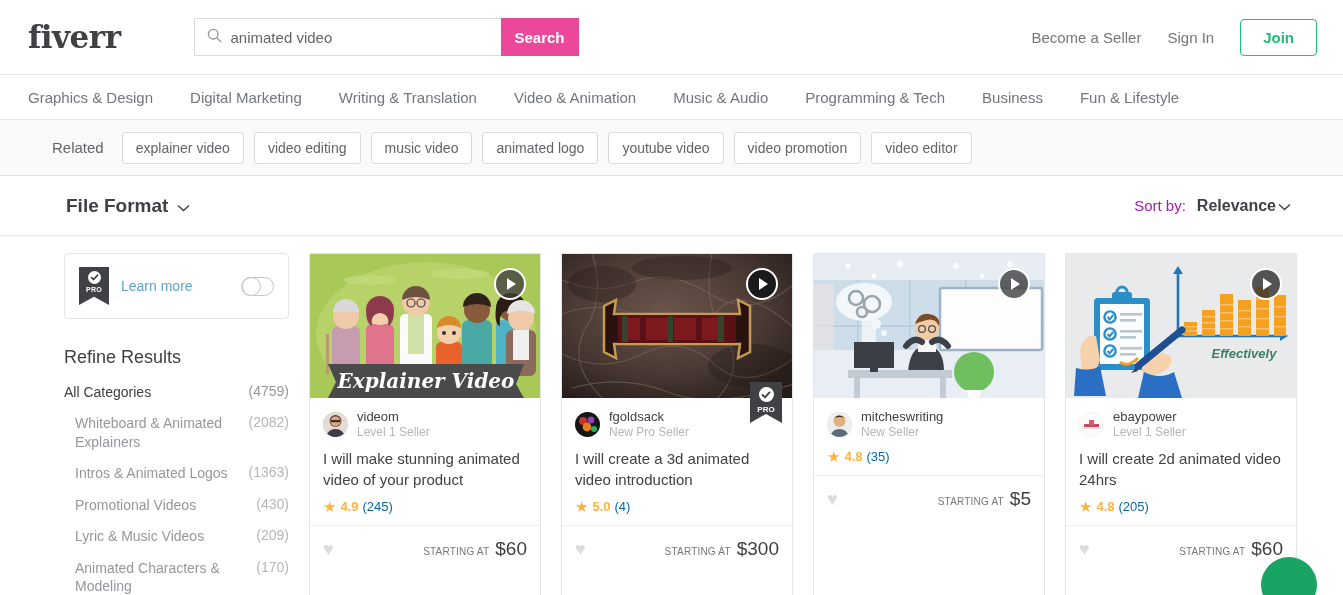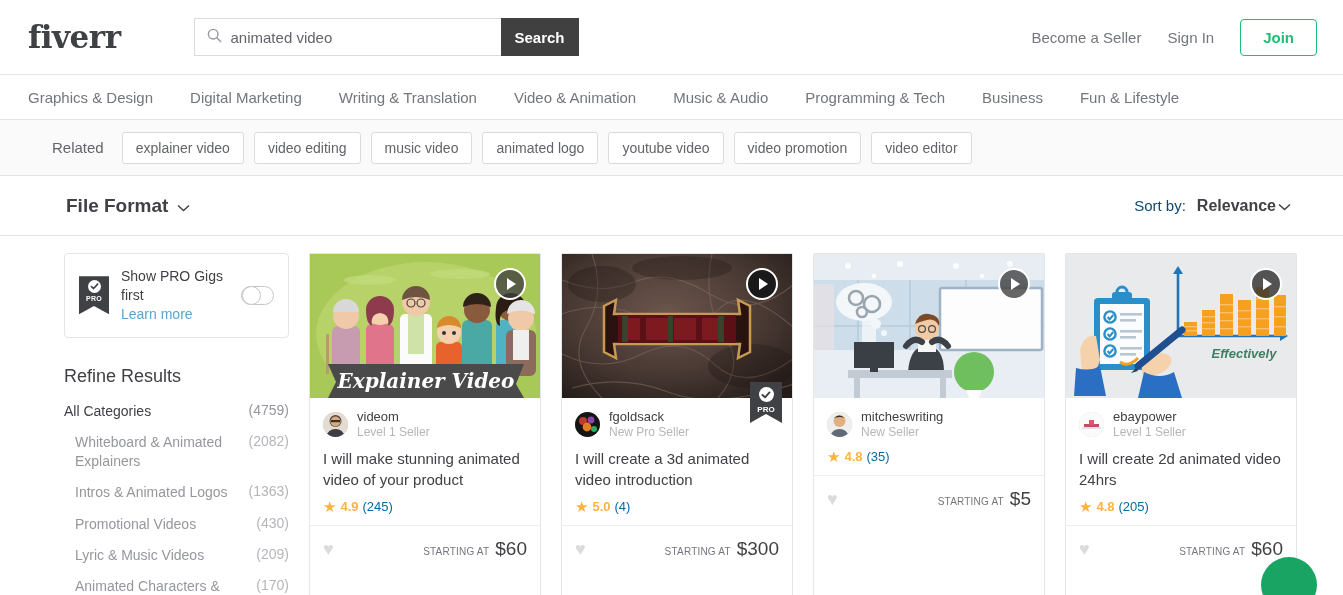--- a/index.html
+++ b/index.html
@@ -52,21 +52,21 @@
     outline: none;
     font-family: "Liberation Sans", sans-serif;
     font-size: 15px;
     color: #62646a;
     width: 100%;
     background: transparent;
   }
   .search-input::placeholder { color: #95979d; }
   .search-btn {
     width: 78px;
-    background: #404040;
+    background: #ec4899;
     color: #fff;
     border: none;
     font-family: "Liberation Sans", sans-serif;
     font-weight: 700;
     font-size: 15px;
     cursor: pointer;
   }
   .header-right {
     margin-left: auto;
     display: flex;
@@ -156,21 +156,21 @@
     align-items: center;
     gap: 9px;
     cursor: pointer;
   }
   .sortby {
     margin-left: auto;
     display: flex;
     align-items: center;
     gap: 11px;
   }
-  .sortby-label { font-size: 15px; color: #0c4a6e; }
+  .sortby-label { font-size: 15px; color: #a21caf; }
   .sortby-value {
     font-size: 16px;
     font-weight: 700;
     color: #404145;
     display: flex;
     align-items: center;
     gap: 2px;
     cursor: pointer;
   }
   .chev { display: block; }
@@ -477,21 +477,20 @@
     <div class="pro-card">
       <div class="pro-badge">
         <span class="chk">
           <svg width="9" height="9" viewBox="0 0 10 10">
               <path d="M1.5 5 L4 7.3 L8.5 2.4" fill="none" stroke="#404145" stroke-width="1.8" stroke-linecap="round" stroke-linejoin="round"></path>
             </svg>
         </span>
         <span class="pro-text">PRO</span>
       </div>
       <div class="pro-texts">
-        <div class="pro-title">Show PRO Gigs first</div>
         <div class="pro-learn">Learn more</div>
       </div>
       <div class="toggle">
         <div class="knob"></div>
       </div>
     </div>
 
     <div class="refine-title">Refine Results</div>
 
     <div class="cat-row root">

